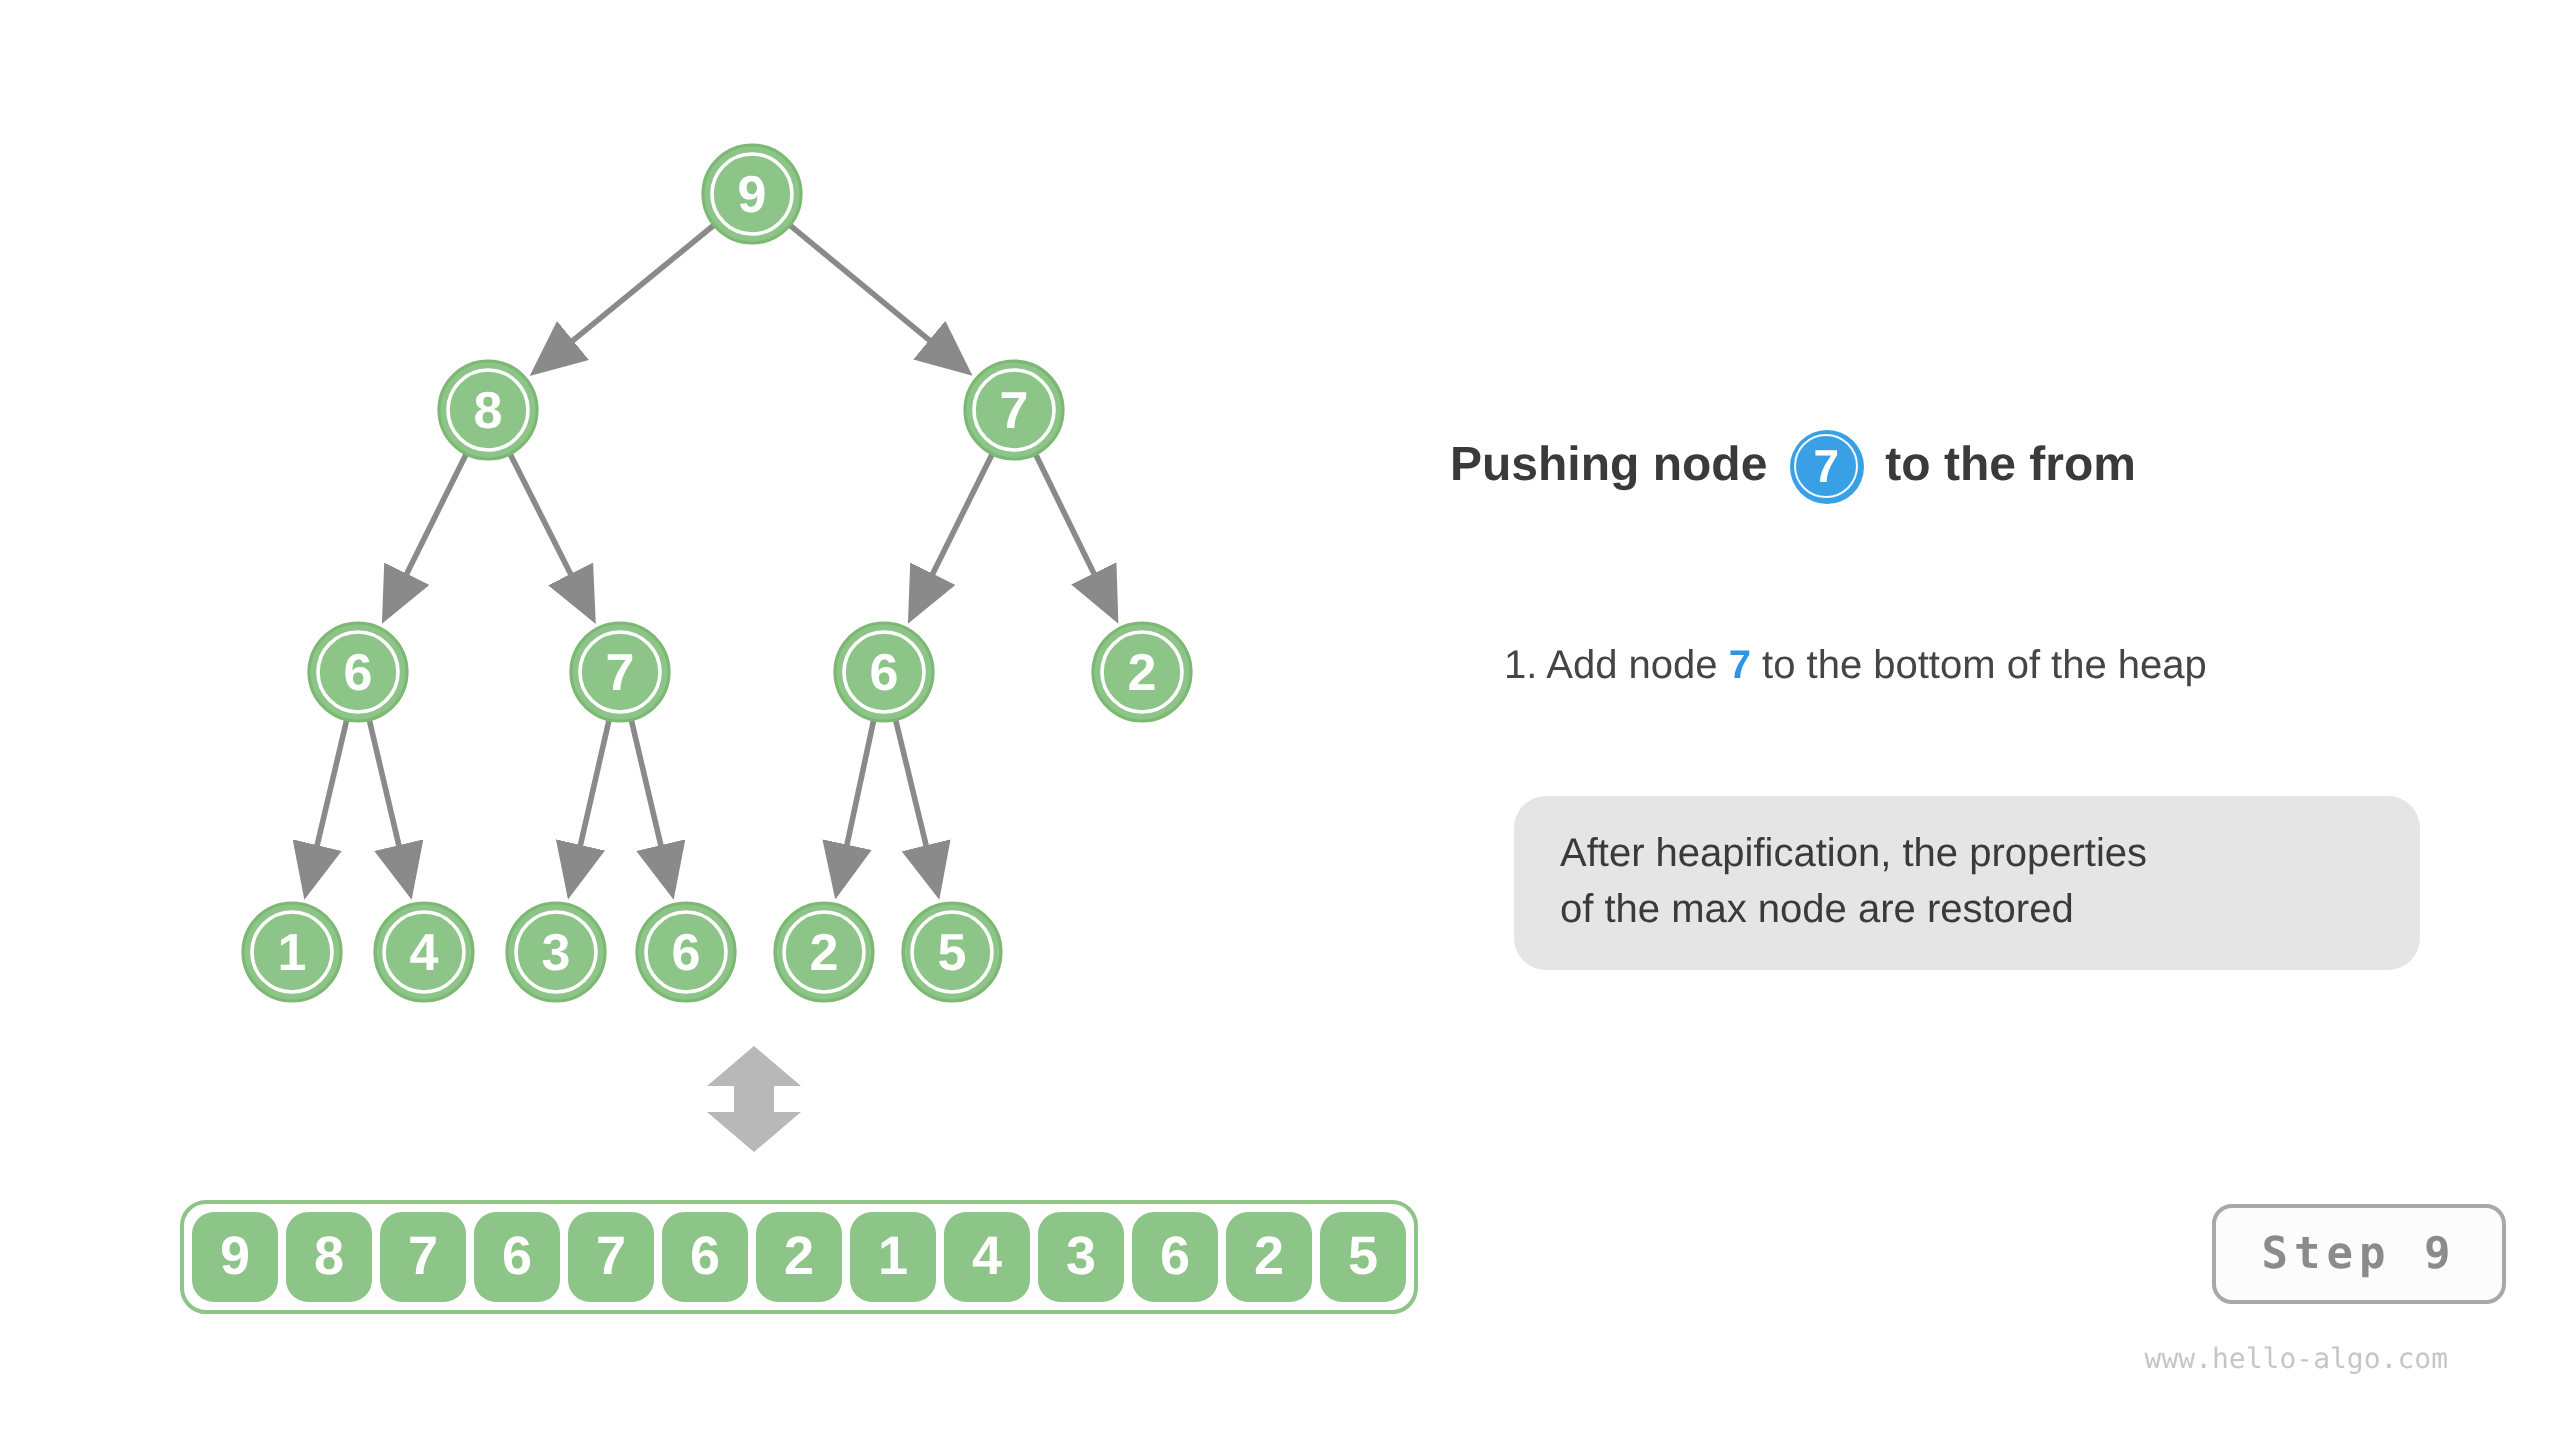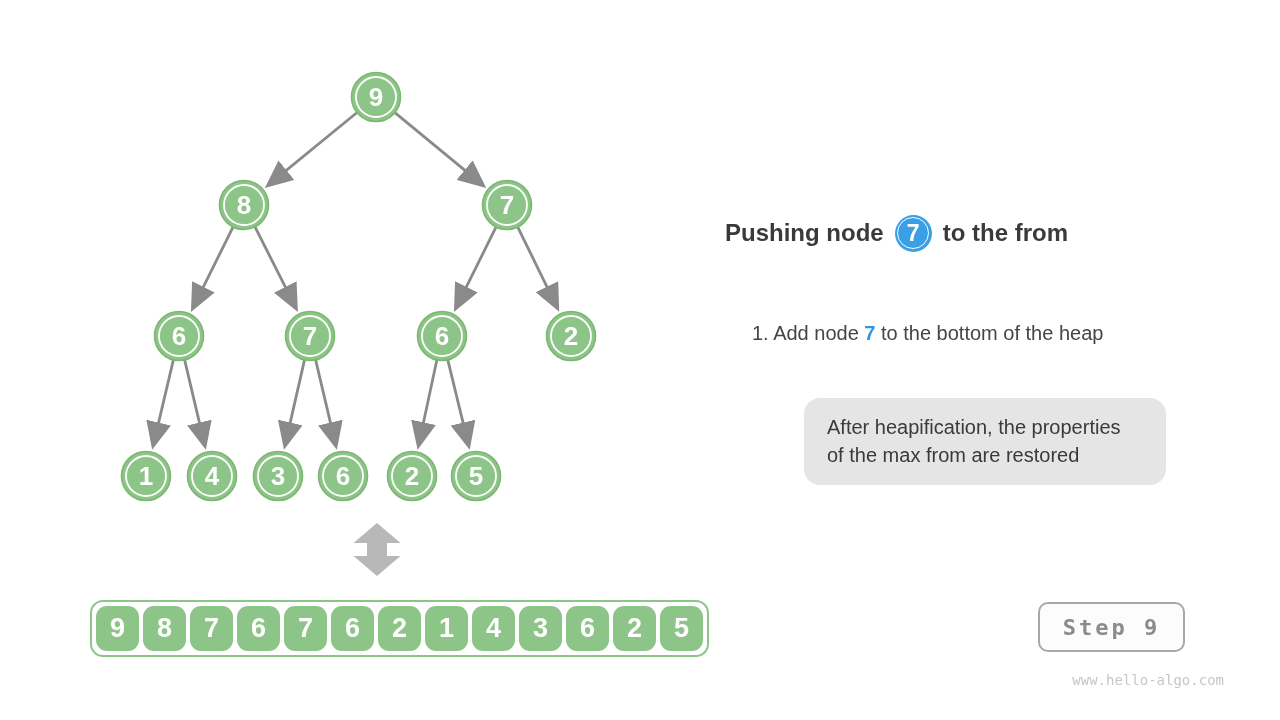--- a/index.html
+++ b/index.html
@@ -28,24 +28,24 @@
          display:flex;align-items:center;justify-content:center;color:#fff;font-size:23px;
          font-weight:bold;}
   .badge-ring{position:absolute;inset:2.5px;border:1.8px solid rgba(255,255,255,.95);
               border-radius:50%;box-sizing:border-box;}
   .badge-num{position:relative;}
   .list-item{position:absolute;left:752px;font-size:20px;color:var(--text-body);
              white-space:pre;}
   .li1{top:293px;margin-top:29px;}
   .li2{top:345px;}
   .hl{color:var(--blue-text);font-weight:bold;}
-  .note{position:absolute;left:757px;top:398px;width:362px;height:87px;box-sizing:border-box;
+  .note{position:absolute;left:757px;top:398px;width:453px;height:87px;box-sizing:border-box;
         background:var(--note-bg);border-radius:16px;padding:15px 0 0 23px;
-        font-size:20px;line-height:28px;color:var(--text-dark);margin-left:47px;}
-  .step-badge{position:absolute;left:1038px;top:602px;width:147px;height:50px;box-sizing:border-box;
+        font-size:20px;line-height:28px;color:var(--text-dark);}
+  .step-badge{position:absolute;left:1106px;top:602px;width:147px;height:50px;box-sizing:border-box;
               border:2px solid var(--step-border);border-radius:10px;background:#fcfcfc;
               display:flex;align-items:center;justify-content:center;
               font-family:"DejaVu Sans Mono",monospace;font-weight:bold;font-size:22px;
               letter-spacing:3px;color:var(--step-text);}
   .footer{position:absolute;right:56px;top:672px;font-family:"DejaVu Sans Mono",monospace;
           font-size:14px;color:var(--footer);}
 </style>
 </head>
 <body>
 
@@ -164,20 +164,20 @@
       <span class="badge-num">7</span>
     </span>
     <span>to the from</span>
   </div>
 
   <div class="list-item li1"><span>1.</span><span> Add node </span><span class="hl">7</span><span> to the bottom of the heap</span></div>
 
 
   <div class="note">
     <div>After heapification, the properties</div>
-    <div>of the max from are restored</div>
+    <div>of the max node are restored</div>
   </div>
 
   <div class="step-badge">Step 9</div>
 
   <div class="footer">www.hello-algo.com</div>
 
 </div>
 
 </body></html>

